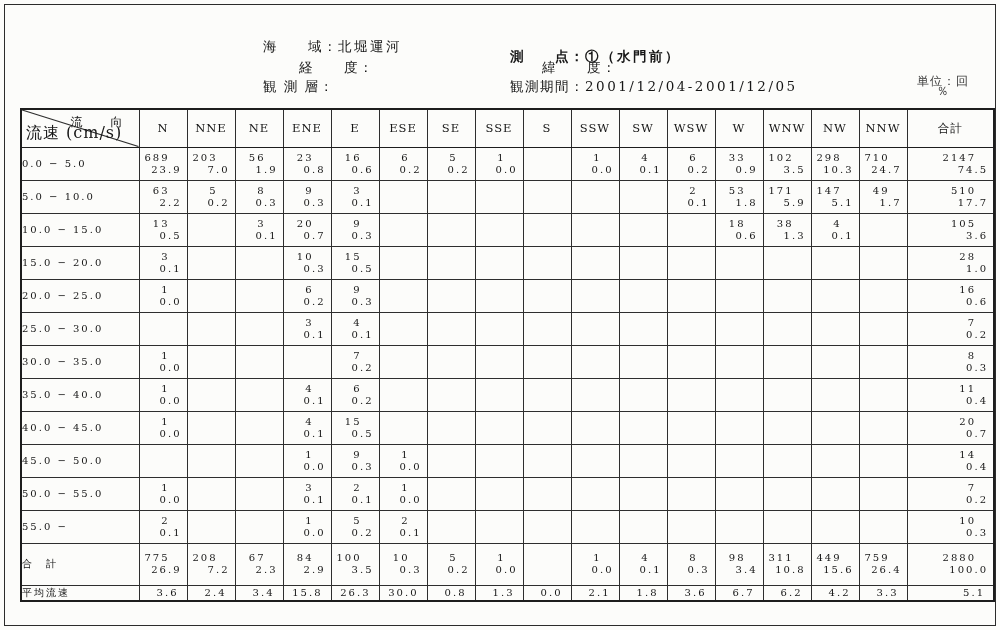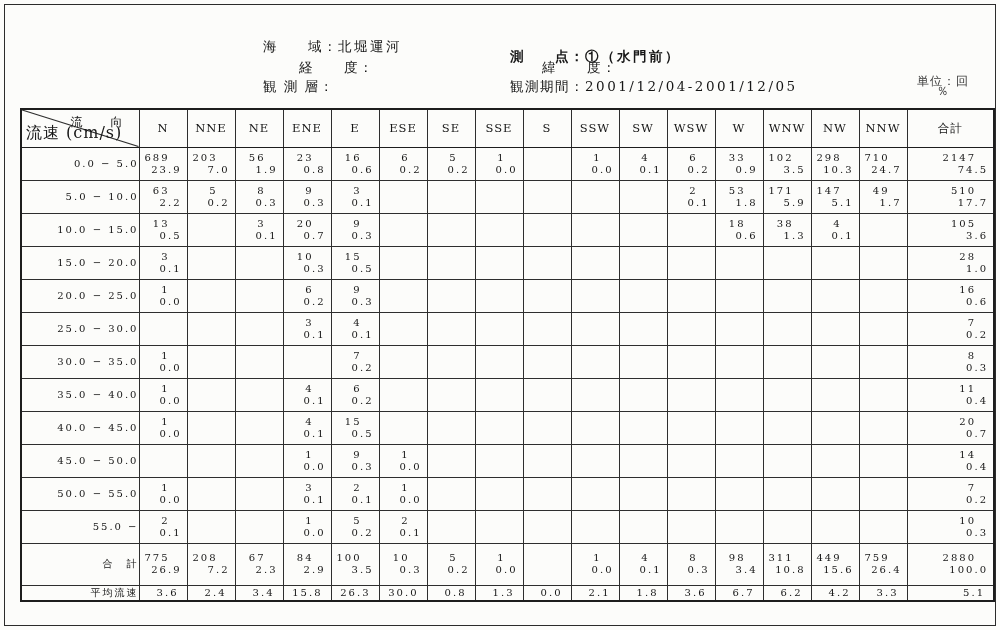--- a/index.html
+++ b/index.html
@@ -30,21 +30,21 @@
     border: 2px solid #1d1d1d;
   }
   .freq th, .freq td { border: 1px solid #2e2e2e; padding: 0; font-weight: normal; }
   .freq thead th {
     height: 38px; font-size: 11.5px; letter-spacing: 1px;
     text-align: center; border-bottom: 1.5px solid #1d1d1d;
   }
   .freq tbody td { height: 33px; font-size: 10px; vertical-align: middle; }
   .cnt { text-align: right; padding-right: 17px; letter-spacing: 2px; line-height: 12px; }
   .pct { text-align: right; padding-right: 5px; letter-spacing: 2px; line-height: 12px; }
-  .rowlabel { text-align: right; font-size: 10.5px; letter-spacing: 2px; }
+  .rowlabel { text-align: left; font-size: 10.5px; letter-spacing: 2px; }
   tr.totalrow td { height: 42px; border-top: 1.5px solid #1d1d1d; }
   tr.avgrow td { height: 14px; border-top: 1.5px solid #1d1d1d; }
   .avgval { text-align: right; padding-right: 8px; letter-spacing: 2px; }
   th.corner { position: relative; }
   th.corner svg { position: absolute; left: 0; top: 0; width: 100%; height: 100%; }
   .corner-top {
     position: absolute; right: 8px; top: 4px;
     font-size: 12px; letter-spacing: 8px;
   }
   .corner-bottom {

